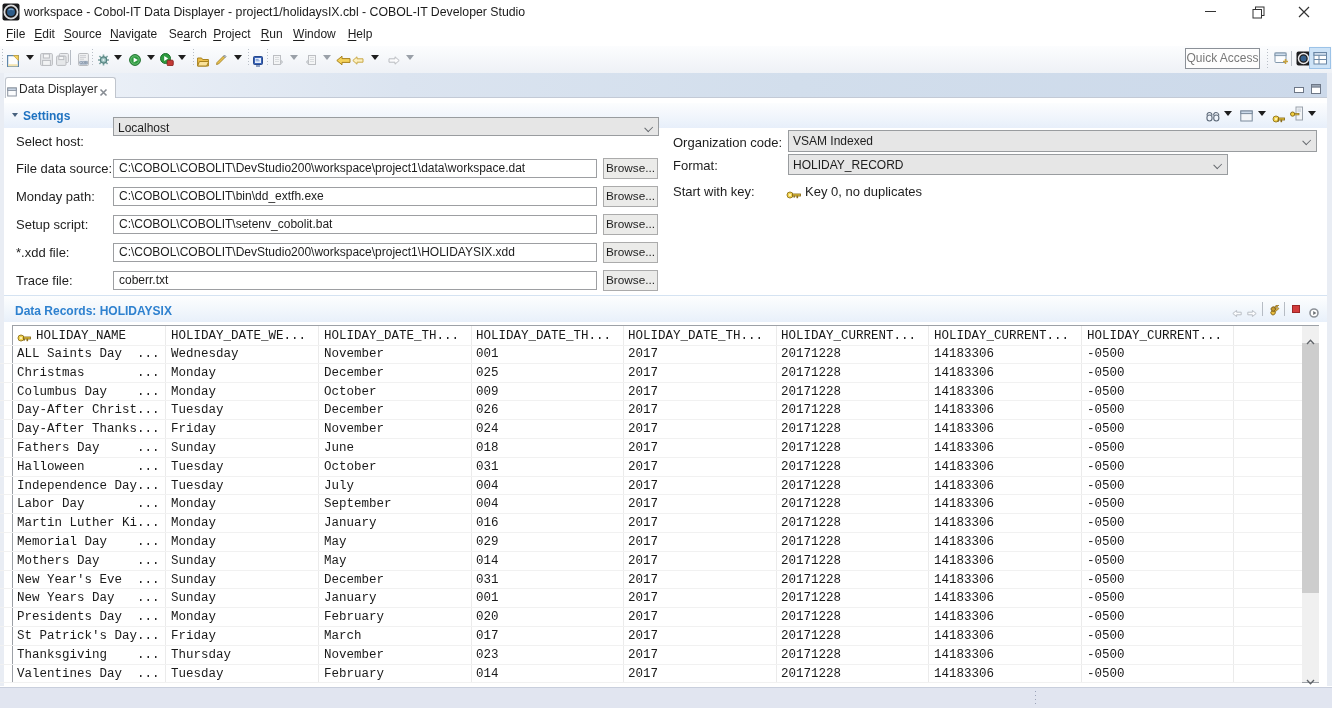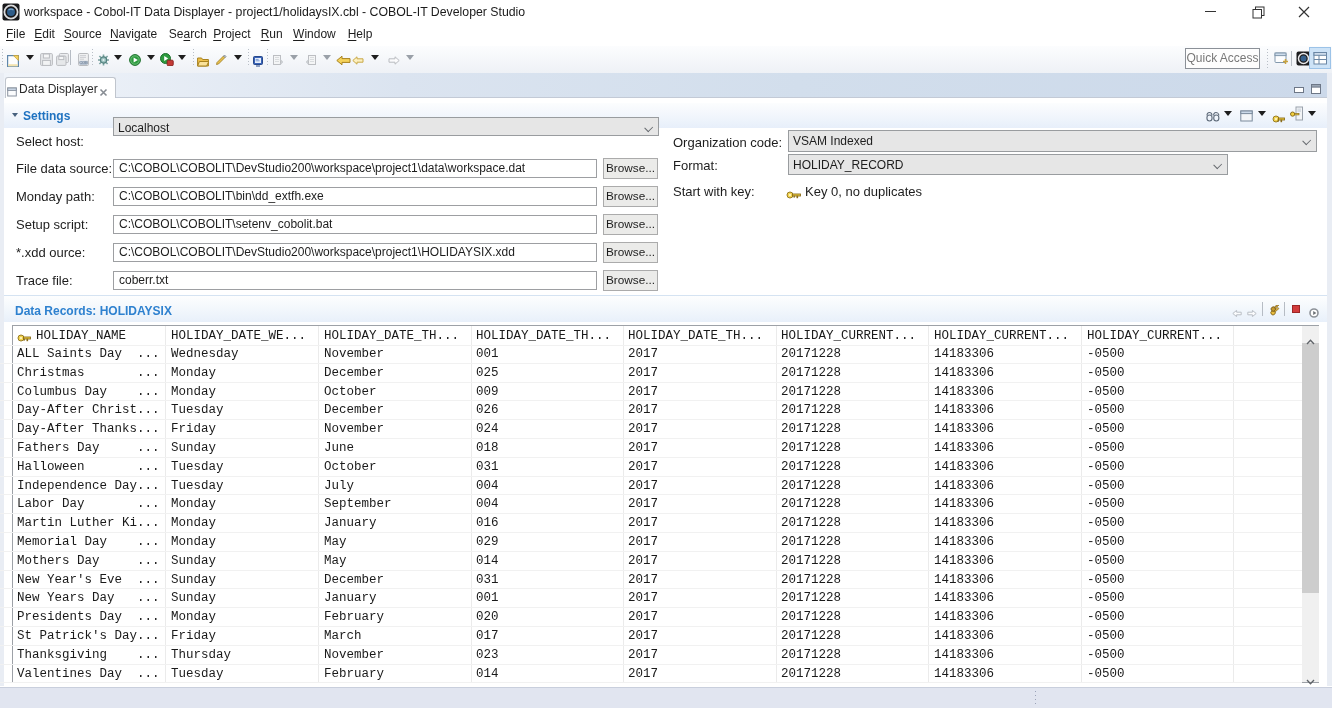--- a/index.html
+++ b/index.html
@@ -217,21 +217,21 @@
   </div>
 <span class="lbl" style="left:16px;top:161px">File data source:</span>
 <div class="field" style="left:113px;top:159px;width:484px;height:19px">C:\COBOL\COBOLIT\DevStudio200\workspace\project1\data\workspace.dat</div>
 <div class="btn" style="left:603px;top:158px;width:55px;height:21px">Browse...</div>
 <span class="lbl" style="left:16px;top:189px">Monday path:</span>
 <div class="field" style="left:113px;top:187px;width:484px;height:19px">C:\COBOL\COBOLIT\bin\dd_extfh.exe</div>
 <div class="btn" style="left:603px;top:186px;width:55px;height:21px">Browse...</div>
 <span class="lbl" style="left:16px;top:217px">Setup script:</span>
 <div class="field" style="left:113px;top:215px;width:484px;height:19px">C:\COBOL\COBOLIT\setenv_cobolit.bat</div>
 <div class="btn" style="left:603px;top:214px;width:55px;height:21px">Browse...</div>
-<span class="lbl" style="left:16px;top:245px">*.xdd ource:</span>
+<span class="lbl" style="left:16px;top:245px">*.xdd file:</span>
 <div class="field" style="left:113px;top:243px;width:484px;height:19px">C:\COBOL\COBOLIT\DevStudio200\workspace\project1\HOLIDAYSIX.xdd</div>
 <div class="btn" style="left:603px;top:242px;width:55px;height:21px">Browse...</div>
 <span class="lbl" style="left:16px;top:273px">Trace file:</span>
 <div class="field" style="left:113px;top:271px;width:484px;height:19px">coberr.txt</div>
 <div class="btn" style="left:603px;top:270px;width:55px;height:21px">Browse...</div>
 <span class="lbl" style="left:673px;top:135px">Organization code:</span>
 <div class="combo" style="left:788px;top:130px;width:529px;height:22px">
     <span class="ct">VSAM Indexed</span>
     <span class="chev"></span>
   </div>

